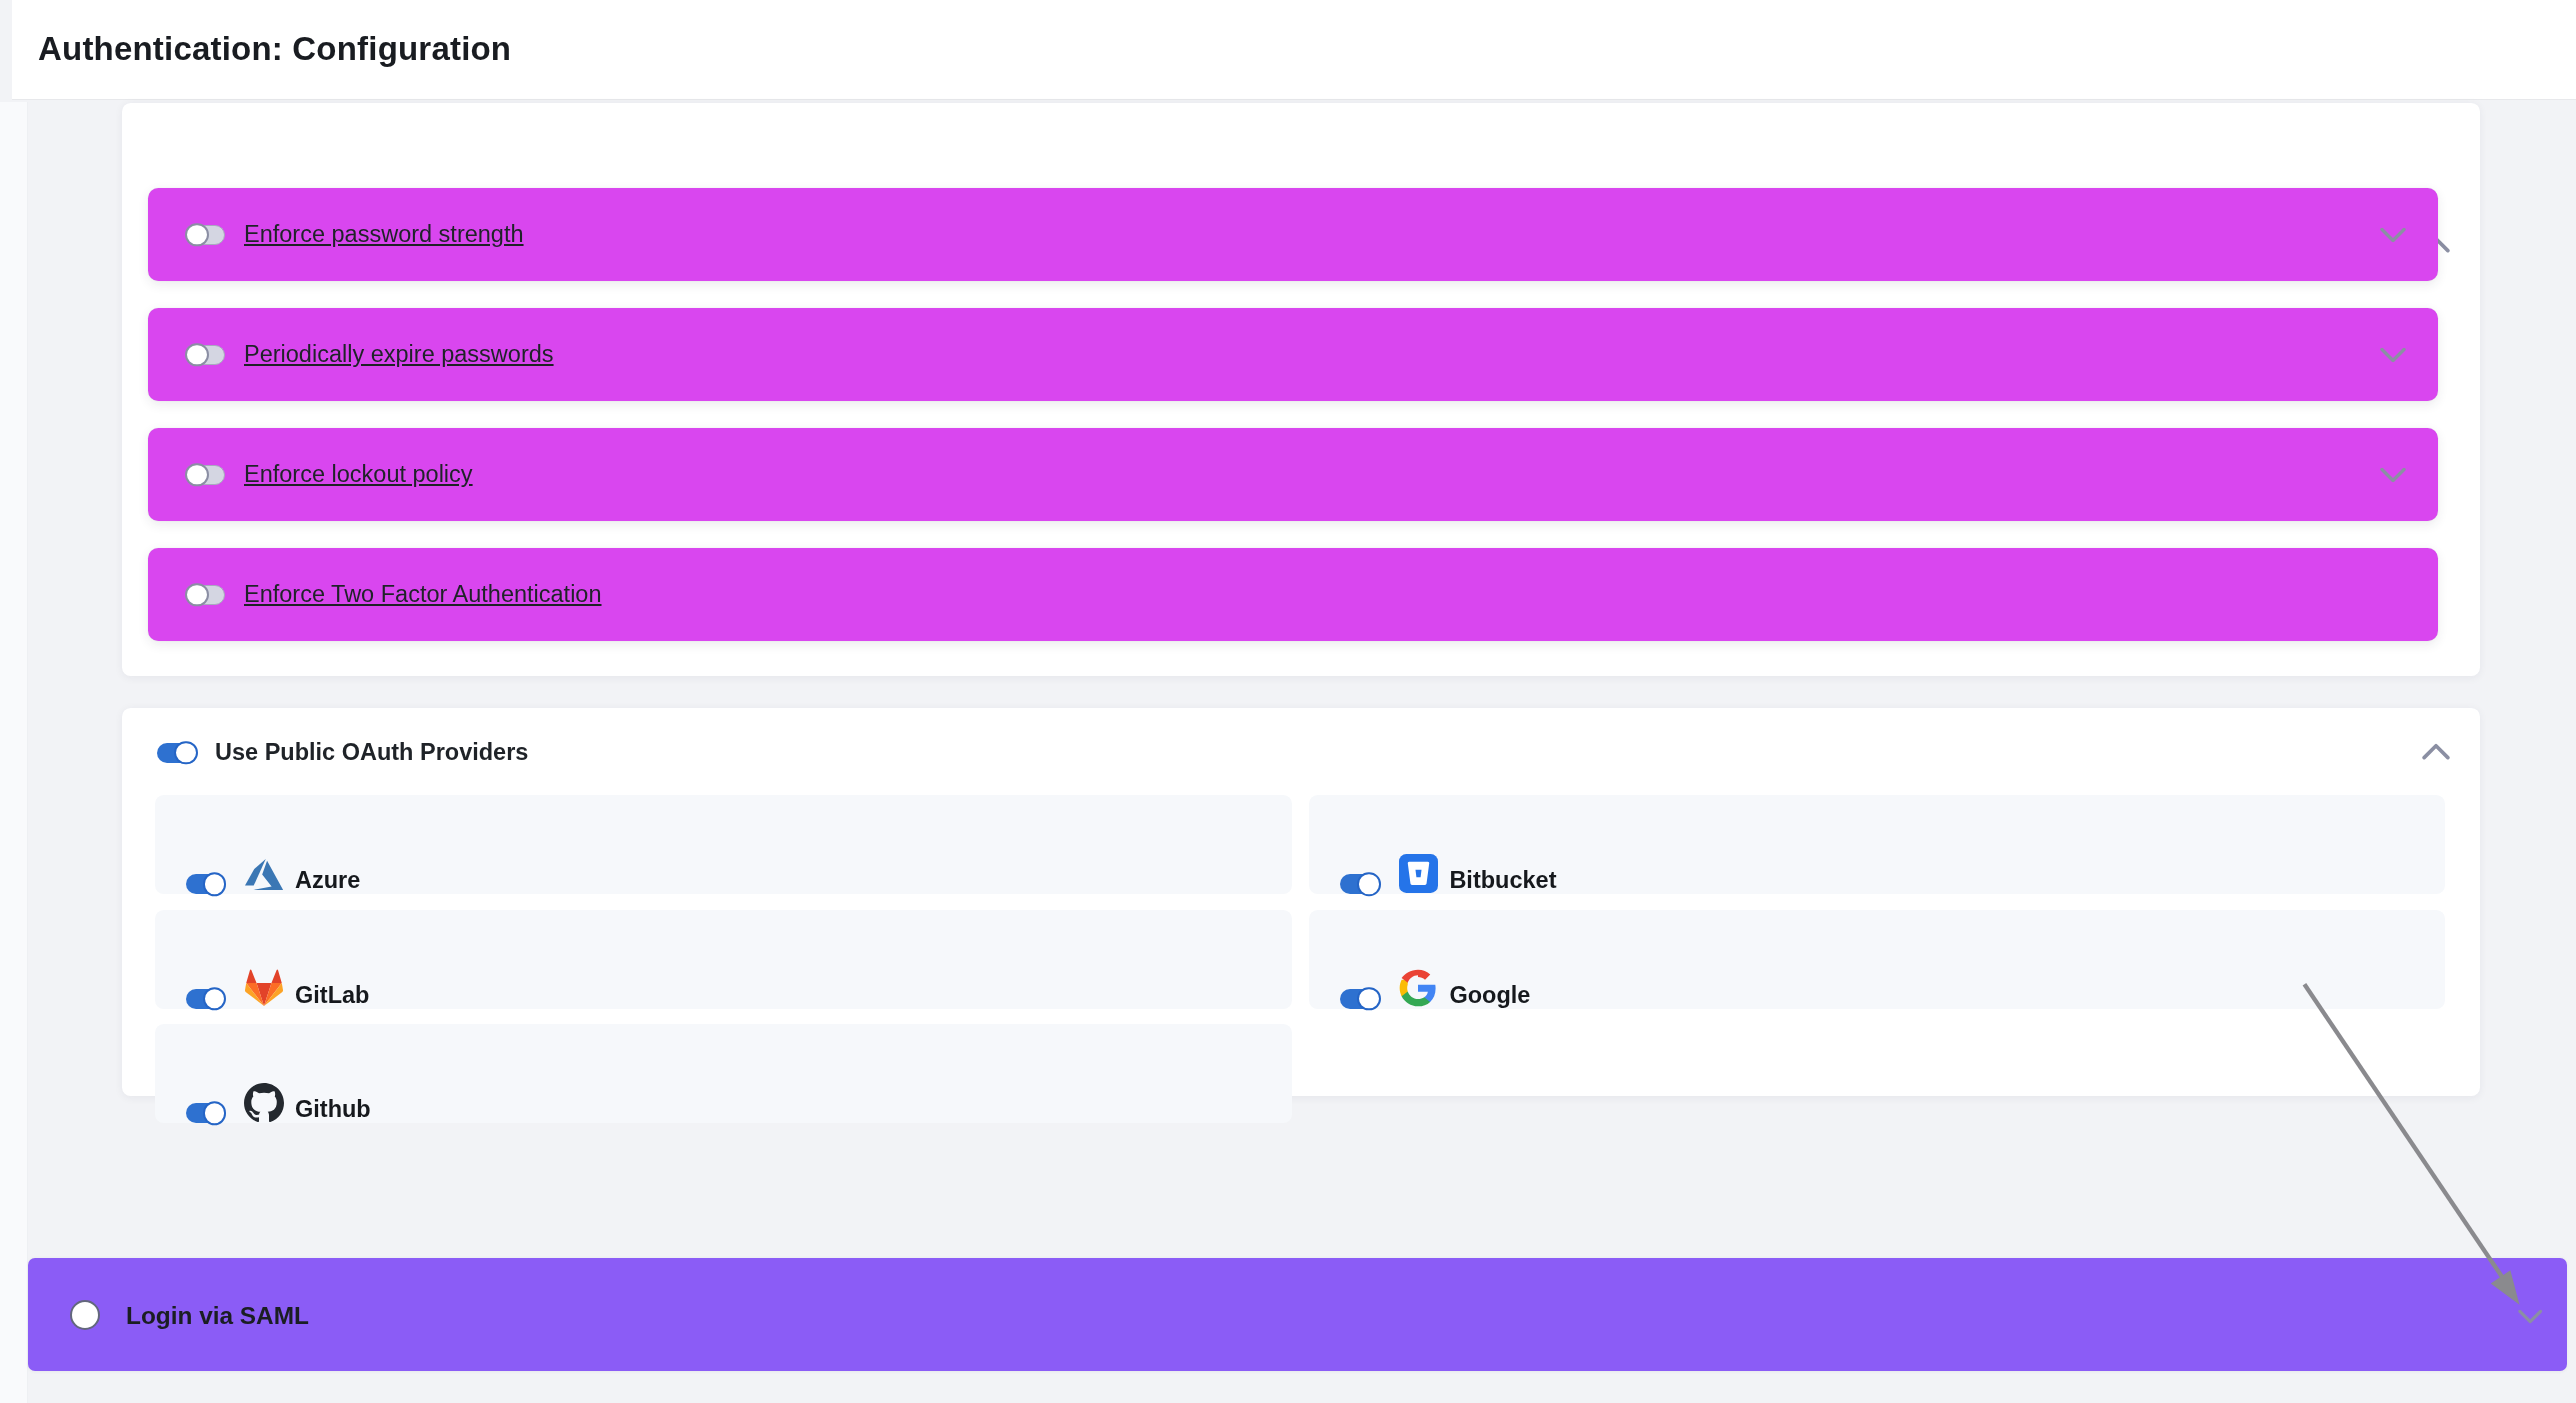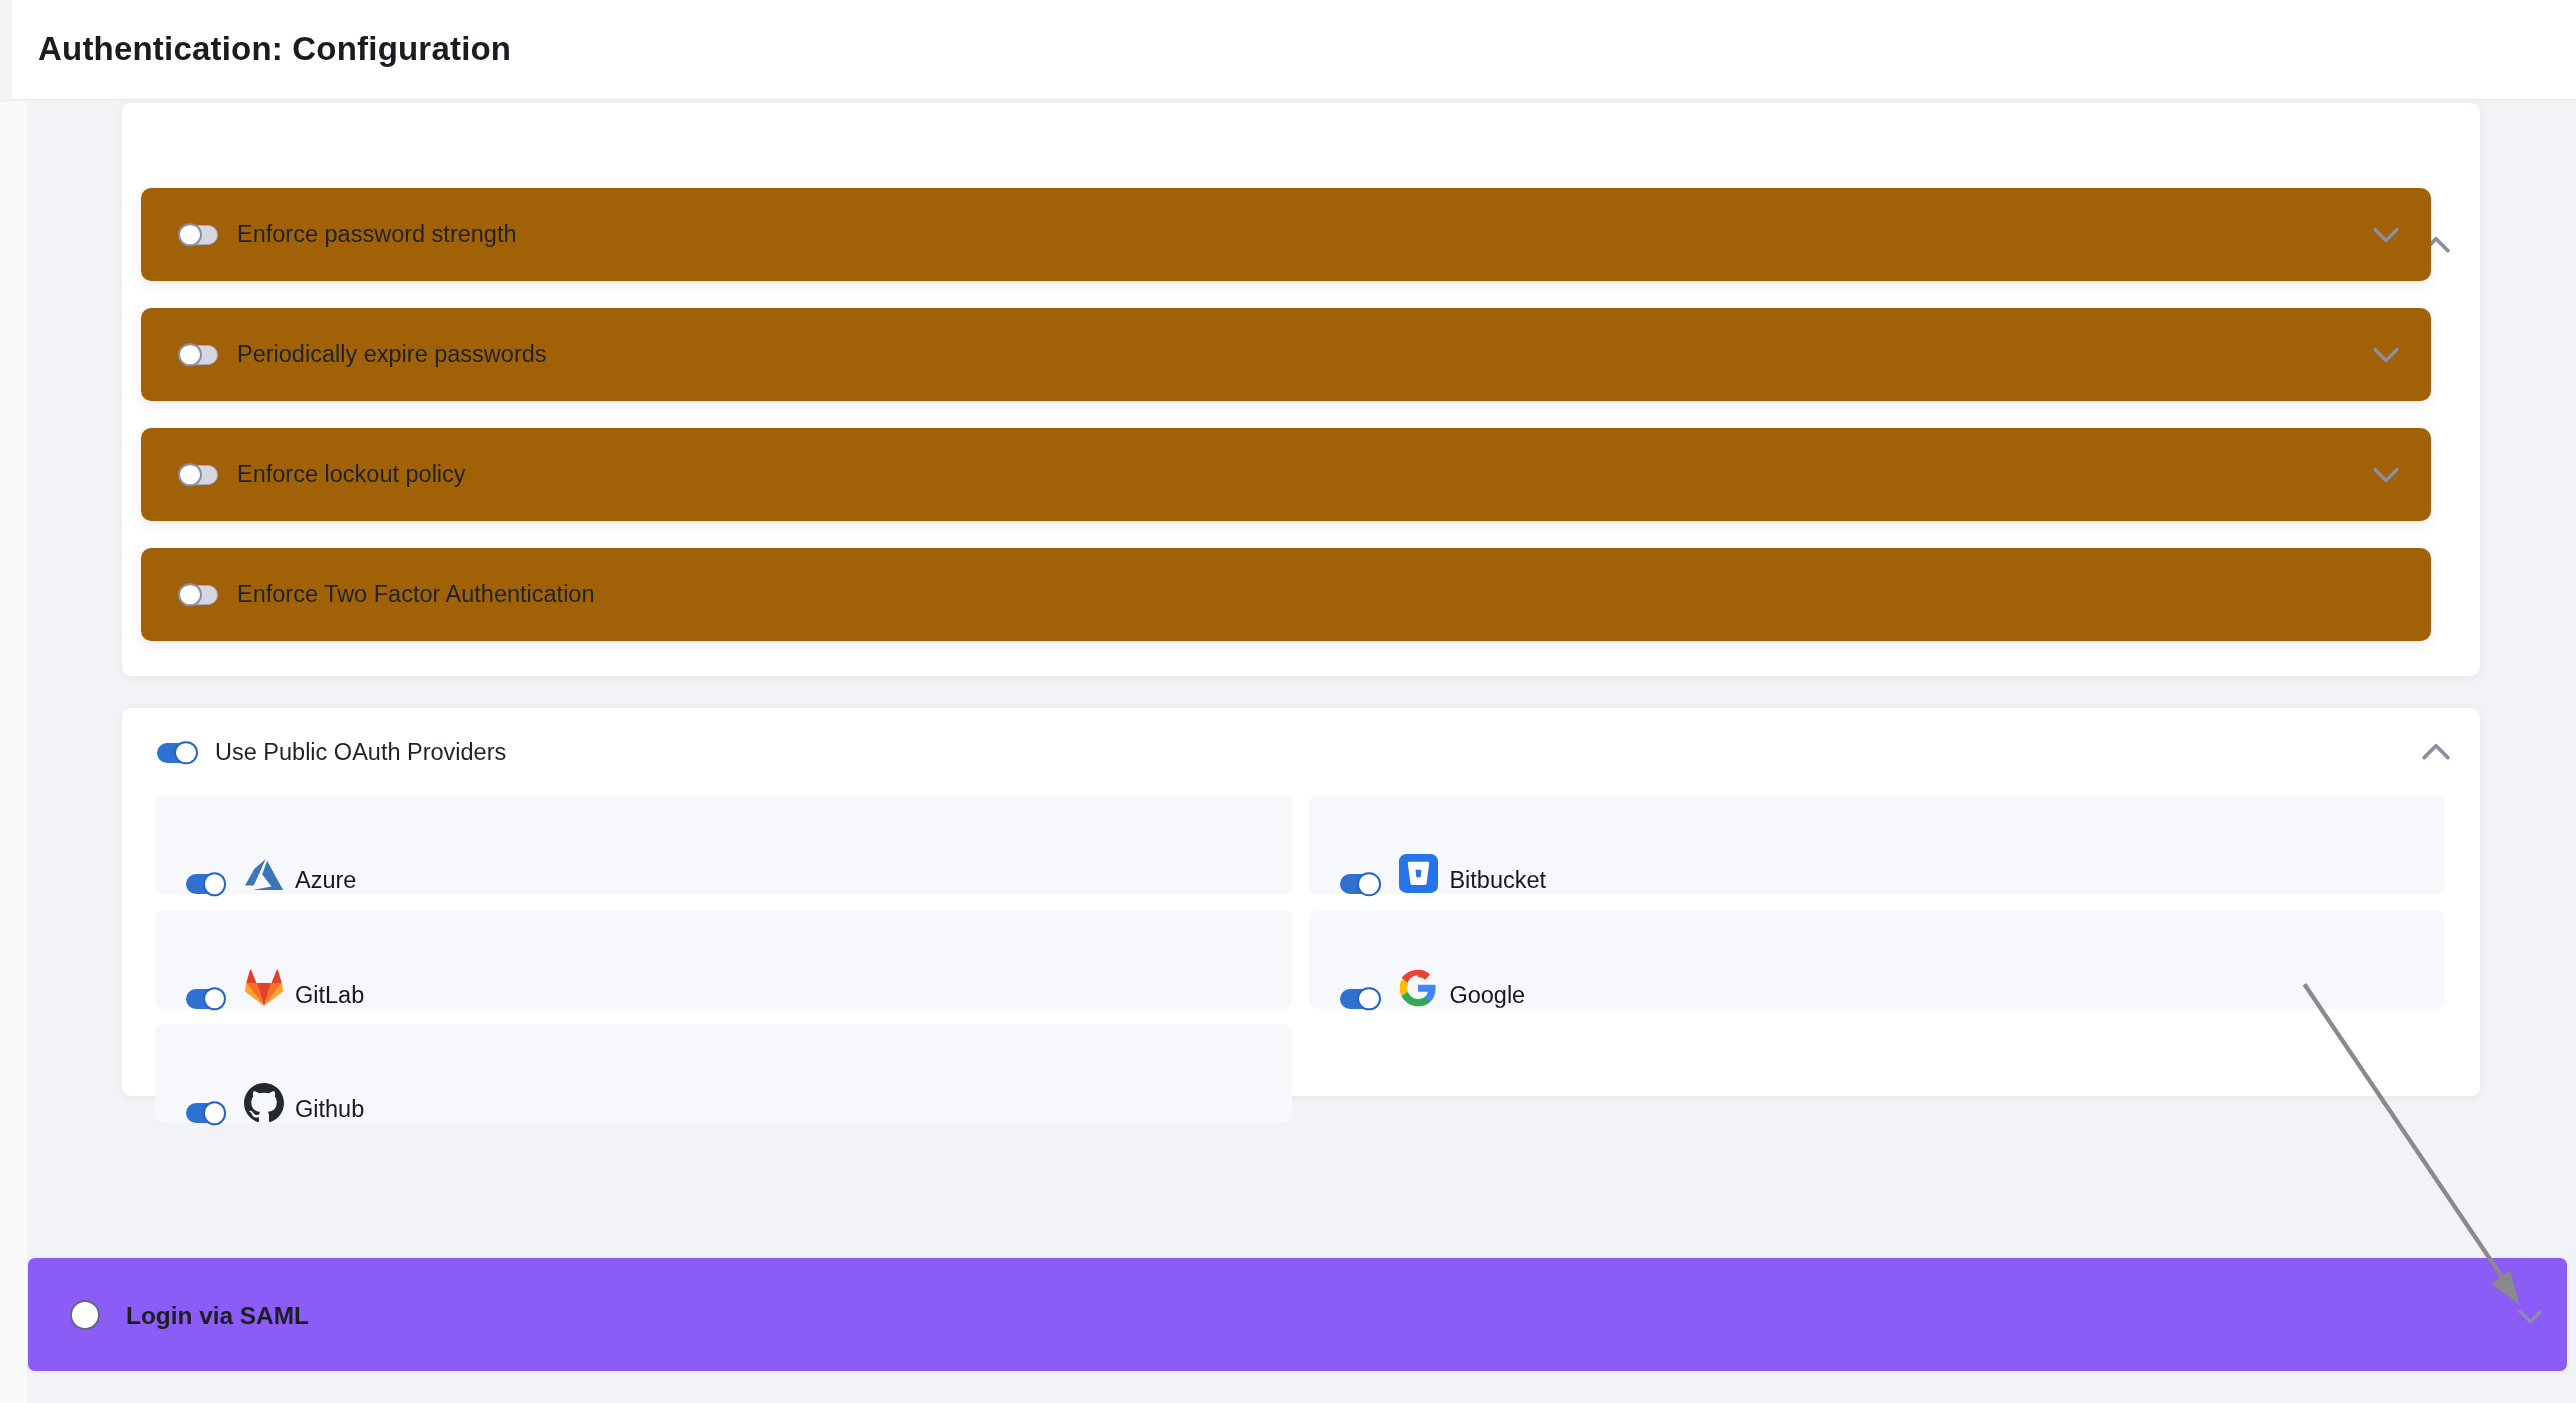--- a/index.html
+++ b/index.html
@@ -24,21 +24,21 @@
   .left-gutter{
     position:absolute; left:0; top:102px; width:28px; height:1302px;
     background:#f9fafc; border-right:0.9px solid #eef0f3;
   }
   
   .card{
     position:absolute; background:#ffffff; border-radius:8.7px;
     box-shadow:0 1.7px 8.7px rgba(40,41,61,0.06);
   }
   .card-harness{ left:122px; top:103px;  width:2358px; height:573px; }
-  .card-oauth  { left:122px; top:708px;  width:2358px; height:388px; }
+  .card-oauth  { left:122px; top:708px;  width:2358px; height:388px;font-weight:bold; }
 
   .section-head{
     position:absolute; left:35px; top:133px; height:23px;
     display:flex; align-items:center;
   }
   .card-oauth .section-head{ top:33px; }
   .section-label{ margin-left:19px; font-size:23.5px; color:#1f2328; }
 
   .collapse-btn{
     position:absolute; right:30px; width:28px; height:17.4px; cursor:pointer;
@@ -52,24 +52,24 @@
     position:absolute; top:50%; transform:translateY(-50%);
     width:23.5px; height:23.5px; border-radius:50%; background:#fff;
   }
   .tg.on{ background:#2e71d0; }
   .tg.on .knob{ right:-1.7px; border:2.6px solid #2565c6; }
   .tg.off{ background:#d4d6e2; border:1.3px solid #a8aabf; }
   .tg.off .knob{ left:-1.7px; border:2.6px solid #8b8ea4; }
 
   
   .opt-card{
-    position:absolute; left:19px; width:2290px; height:93px;
-    background:#a16207; border-radius:10.5px;
+    position:absolute; left:26px; width:2290px; height:93px;
+    background:#d946ef; border-radius:10.5px;
     box-shadow:0 0 0.9px rgba(40,41,61,.18), 0 3.5px 10.5px rgba(40,41,61,.09);
-    display:flex; align-items:center; padding-left:38px;
+    display:flex; align-items:center; padding-left:38px;text-decoration:underline;
   }
   .opt-label{ margin-left:19px; font-size:23.5px; color:#1f2328; }
   .opt-chevron{ position:absolute; right:32px; top:50%; transform:translateY(-50%); width:26px; height:15.7px; cursor:pointer; }
 
   
   .provider-grid{
     position:absolute; left:33px; top:87px; width:2290px;
     display:grid; grid-template-columns:1137px 1136px; grid-auto-rows:99px;
     column-gap:17.4px; row-gap:15.7px;
   }

